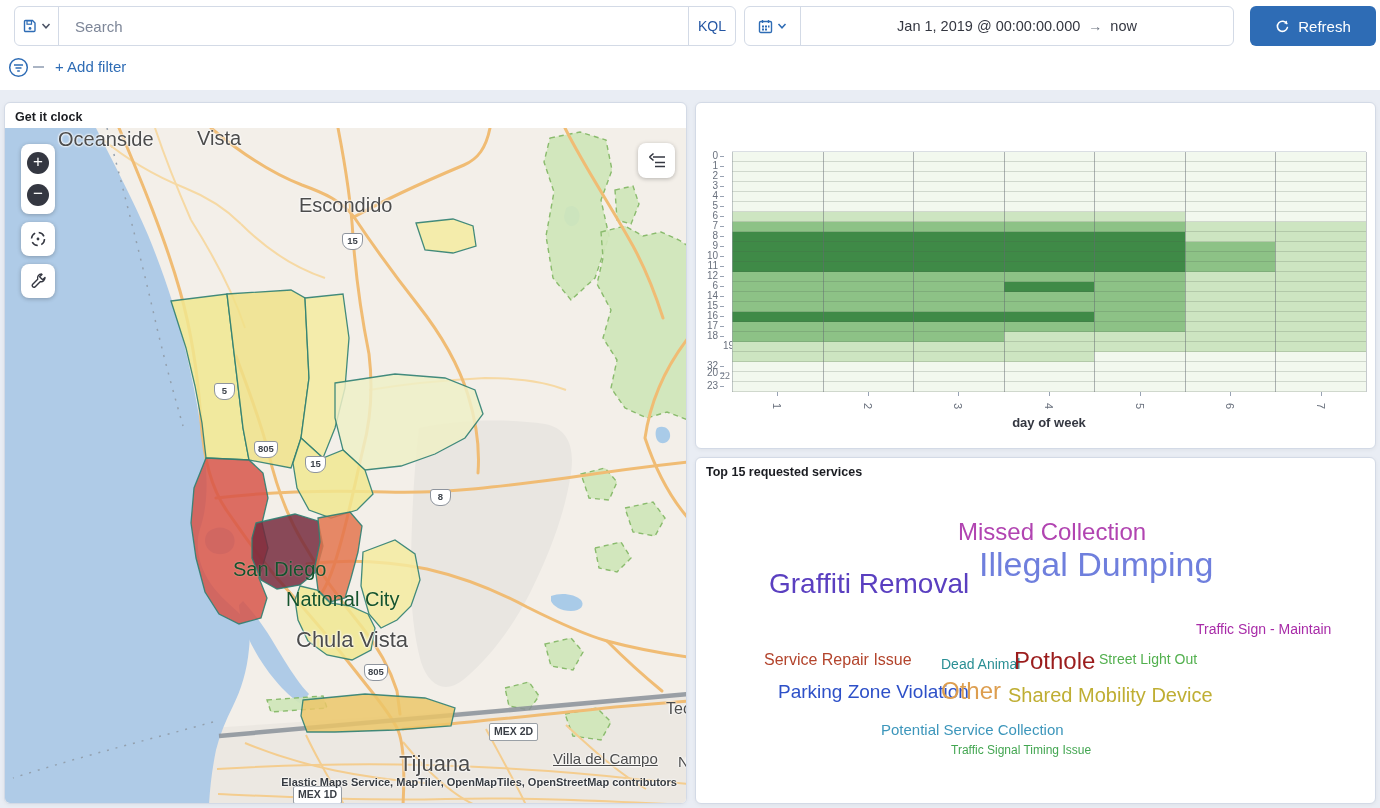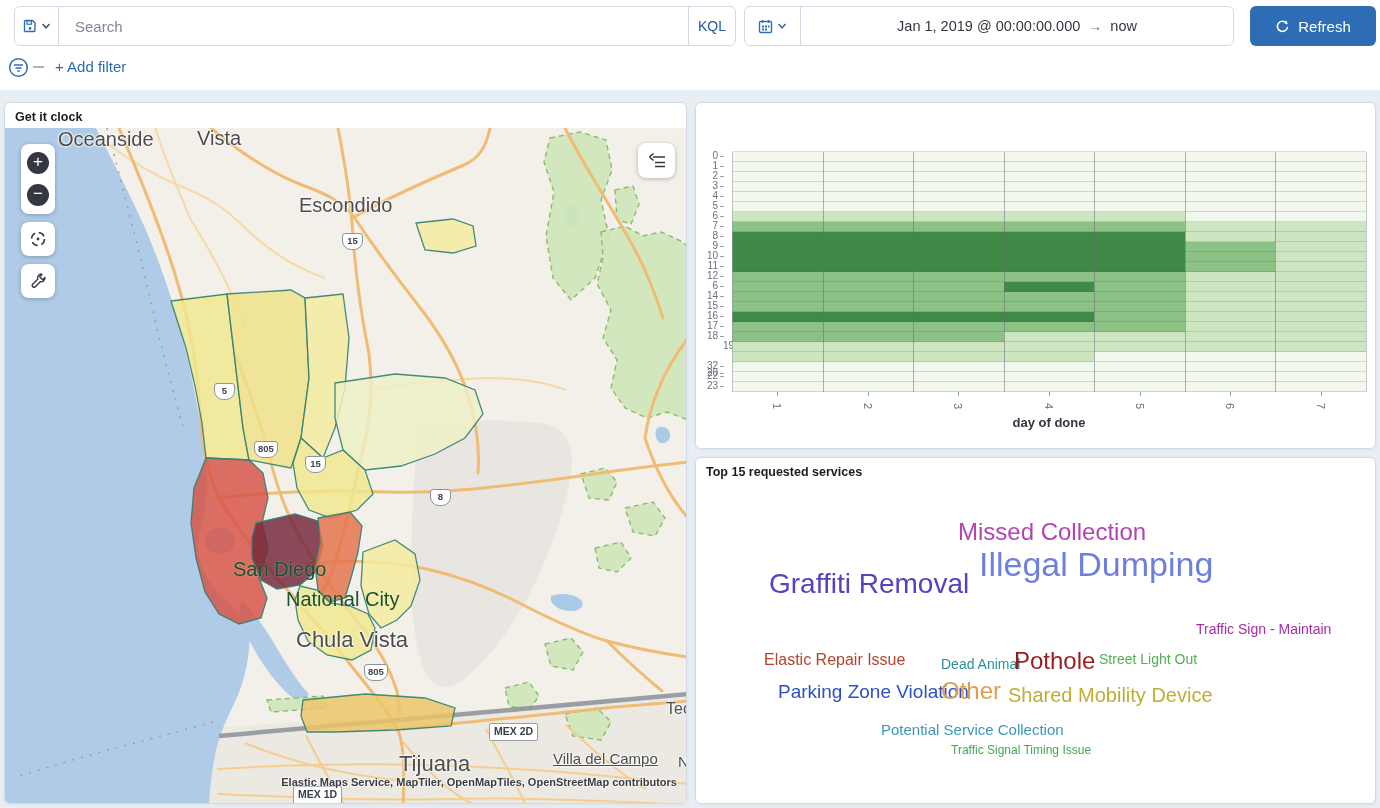--- a/index.html
+++ b/index.html
@@ -299,21 +299,21 @@
         <div class="hm-ylabel" style="left: 2px; top: 168px;">12</div>
         <div class="hm-ylabel" style="left: 2px; top: 178px;">6</div>
         <div class="hm-ylabel" style="left: 2px; top: 188px;">14</div>
         <div class="hm-ylabel" style="left: 2px; top: 198px;">15</div>
         <div class="hm-ylabel" style="left: 2px; top: 208px;">16</div>
         <div class="hm-ylabel" style="left: 2px; top: 218px;">17</div>
         <div class="hm-ylabel" style="left: 2px; top: 228px;">18</div>
         <div class="hm-ylabel" style="left: 18px; top: 238px;">19</div>
         <div class="hm-ylabel" style="left: 2px; top: 265px;">20</div>
         <div class="hm-ylabel" style="left: 2px; top: 258px;">32</div>
-        <div class="hm-ylabel" style="left: 2px; top: 268px;">22</div>
+        <div class="hm-ylabel" style="left: 14px; top: 268px; font-family: Liberation Serif, serif;">22</div>
         <div class="hm-ylabel" style="left: 2px; top: 278px;">23</div>
       </div>
     <div id="hm-plot">
         <div class="hm-cell" style="left: 0px; top: 0px; width: 90.57px; height: 10px; background: rgb(242, 248, 238);"></div>
         <div class="hm-cell" style="left: 90.57px; top: 0px; width: 90.57px; height: 10px; background: rgb(242, 248, 238);"></div>
         <div class="hm-cell" style="left: 181.14px; top: 0px; width: 90.57px; height: 10px; background: rgb(242, 248, 238);"></div>
         <div class="hm-cell" style="left: 271.71px; top: 0px; width: 90.57px; height: 10px; background: rgb(242, 248, 238);"></div>
         <div class="hm-cell" style="left: 362.29px; top: 0px; width: 90.57px; height: 10px; background: rgb(242, 248, 238);"></div>
         <div class="hm-cell" style="left: 452.86px; top: 0px; width: 90.57px; height: 10px; background: rgb(242, 248, 238);"></div>
         <div class="hm-cell" style="left: 543.43px; top: 0px; width: 90.57px; height: 10px; background: rgb(242, 248, 238);"></div>
@@ -496,32 +496,32 @@
         <div class="hm-xlabel" style="left: 255.4px;">3</div>
         <div class="hm-xtick" style="left: 353px;"></div>
         <div class="hm-xlabel" style="left: 346px;">4</div>
         <div class="hm-xtick" style="left: 443.6px;"></div>
         <div class="hm-xlabel" style="left: 436.6px;">5</div>
         <div class="hm-xtick" style="left: 534.1px;"></div>
         <div class="hm-xlabel" style="left: 527.1px;">6</div>
         <div class="hm-xtick" style="left: 624.7px;"></div>
         <div class="hm-xlabel" style="left: 617.7px;">7</div>
       </div>
-    <div class="hm-axis-title">day of done</div>
+    <div class="hm-axis-title">day of week</div>
   </div>
 </div>
 
 <div class="panel" id="cloud-panel">
   <div class="panel-title">Top 15 requested services</div>
   <div class="cloud-wrap" id="cloud">
       <div class="tag-word" style="left: 262px; top: 62px; font-size: 24px; color: rgb(177, 68, 177);">Missed Collection</div>
       <div class="tag-word" style="left: 283px; top: 89px; font-size: 34px; color: rgb(111, 127, 221);">Illegal Dumping</div>
       <div class="tag-word" style="left: 73px; top: 112px; font-size: 28px; color: rgb(90, 63, 192);">Graffiti Removal</div>
       <div class="tag-word" style="left: 500px; top: 164px; font-size: 14px; color: rgb(168, 43, 168);">Traffic Sign - Maintain</div>
-      <div class="tag-word" style="left: 68px; top: 194px; font-size: 16px; color: rgb(179, 68, 44);">Elastic Repair Issue</div>
+      <div class="tag-word" style="left: 68px; top: 194px; font-size: 16px; color: rgb(179, 68, 44);">Service Repair Issue</div>
       <div class="tag-word" style="left: 245px; top: 199px; font-size: 14px; color: rgb(42, 143, 148);">Dead Animal</div>
       <div class="tag-word" style="left: 318px; top: 191px; font-size: 24px; color: rgb(155, 28, 28);">Pothole</div>
       <div class="tag-word" style="left: 403px; top: 194px; font-size: 14px; color: rgb(82, 176, 78);">Street Light Out</div>
       <div class="tag-word" style="left: 82px; top: 224px; font-size: 19px; color: rgb(45, 80, 200);">Parking Zone Violation</div>
       <div class="tag-word" style="left: 245px; top: 221px; font-size: 24px; color: rgb(221, 158, 79);">Other</div>
       <div class="tag-word" style="left: 312px; top: 227px; font-size: 20px; color: rgb(191, 174, 51);">Shared Mobility Device</div>
       <div class="tag-word" style="left: 185px; top: 264px; font-size: 15px; color: rgb(60, 150, 187);">Potential Service Collection</div>
       <div class="tag-word" style="left: 255px; top: 286px; font-size: 12px; color: rgb(67, 166, 81);">Traffic Signal Timing Issue</div>
     </div>
 </div>

